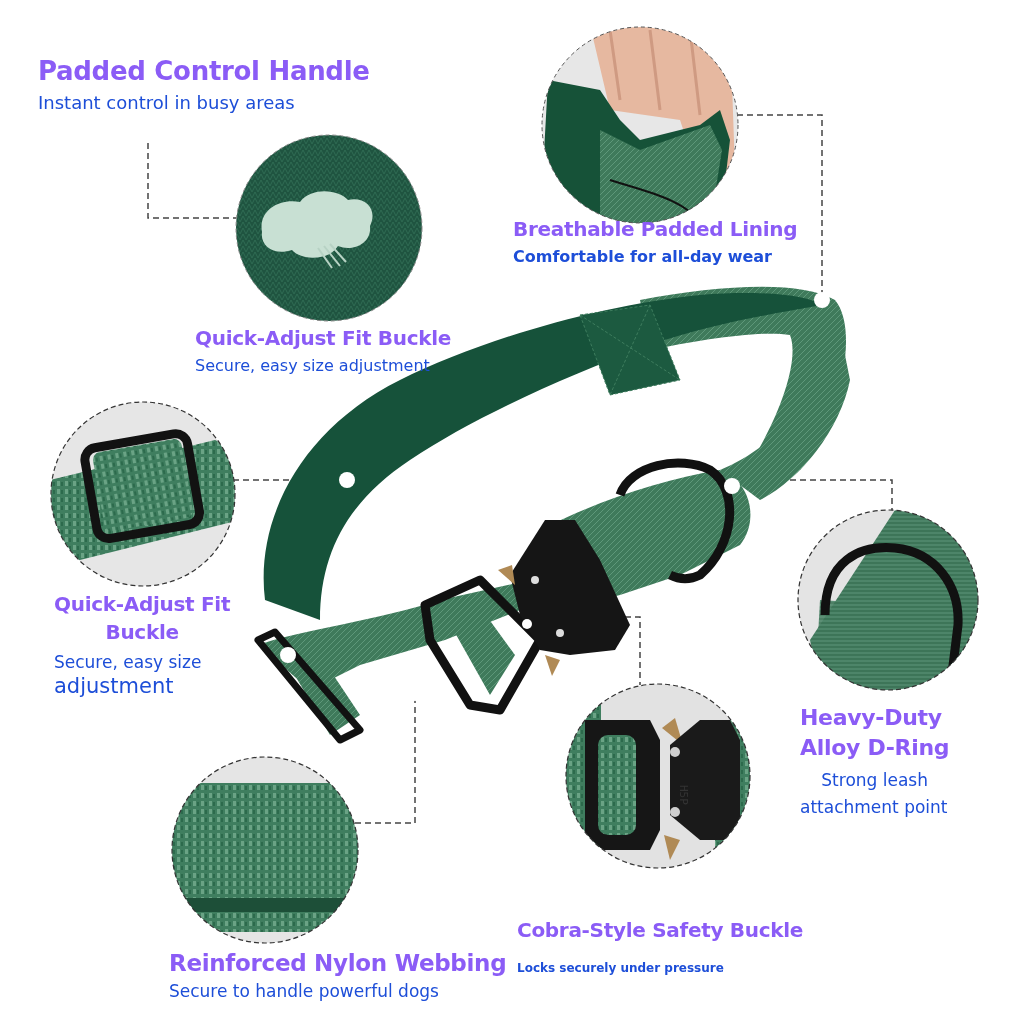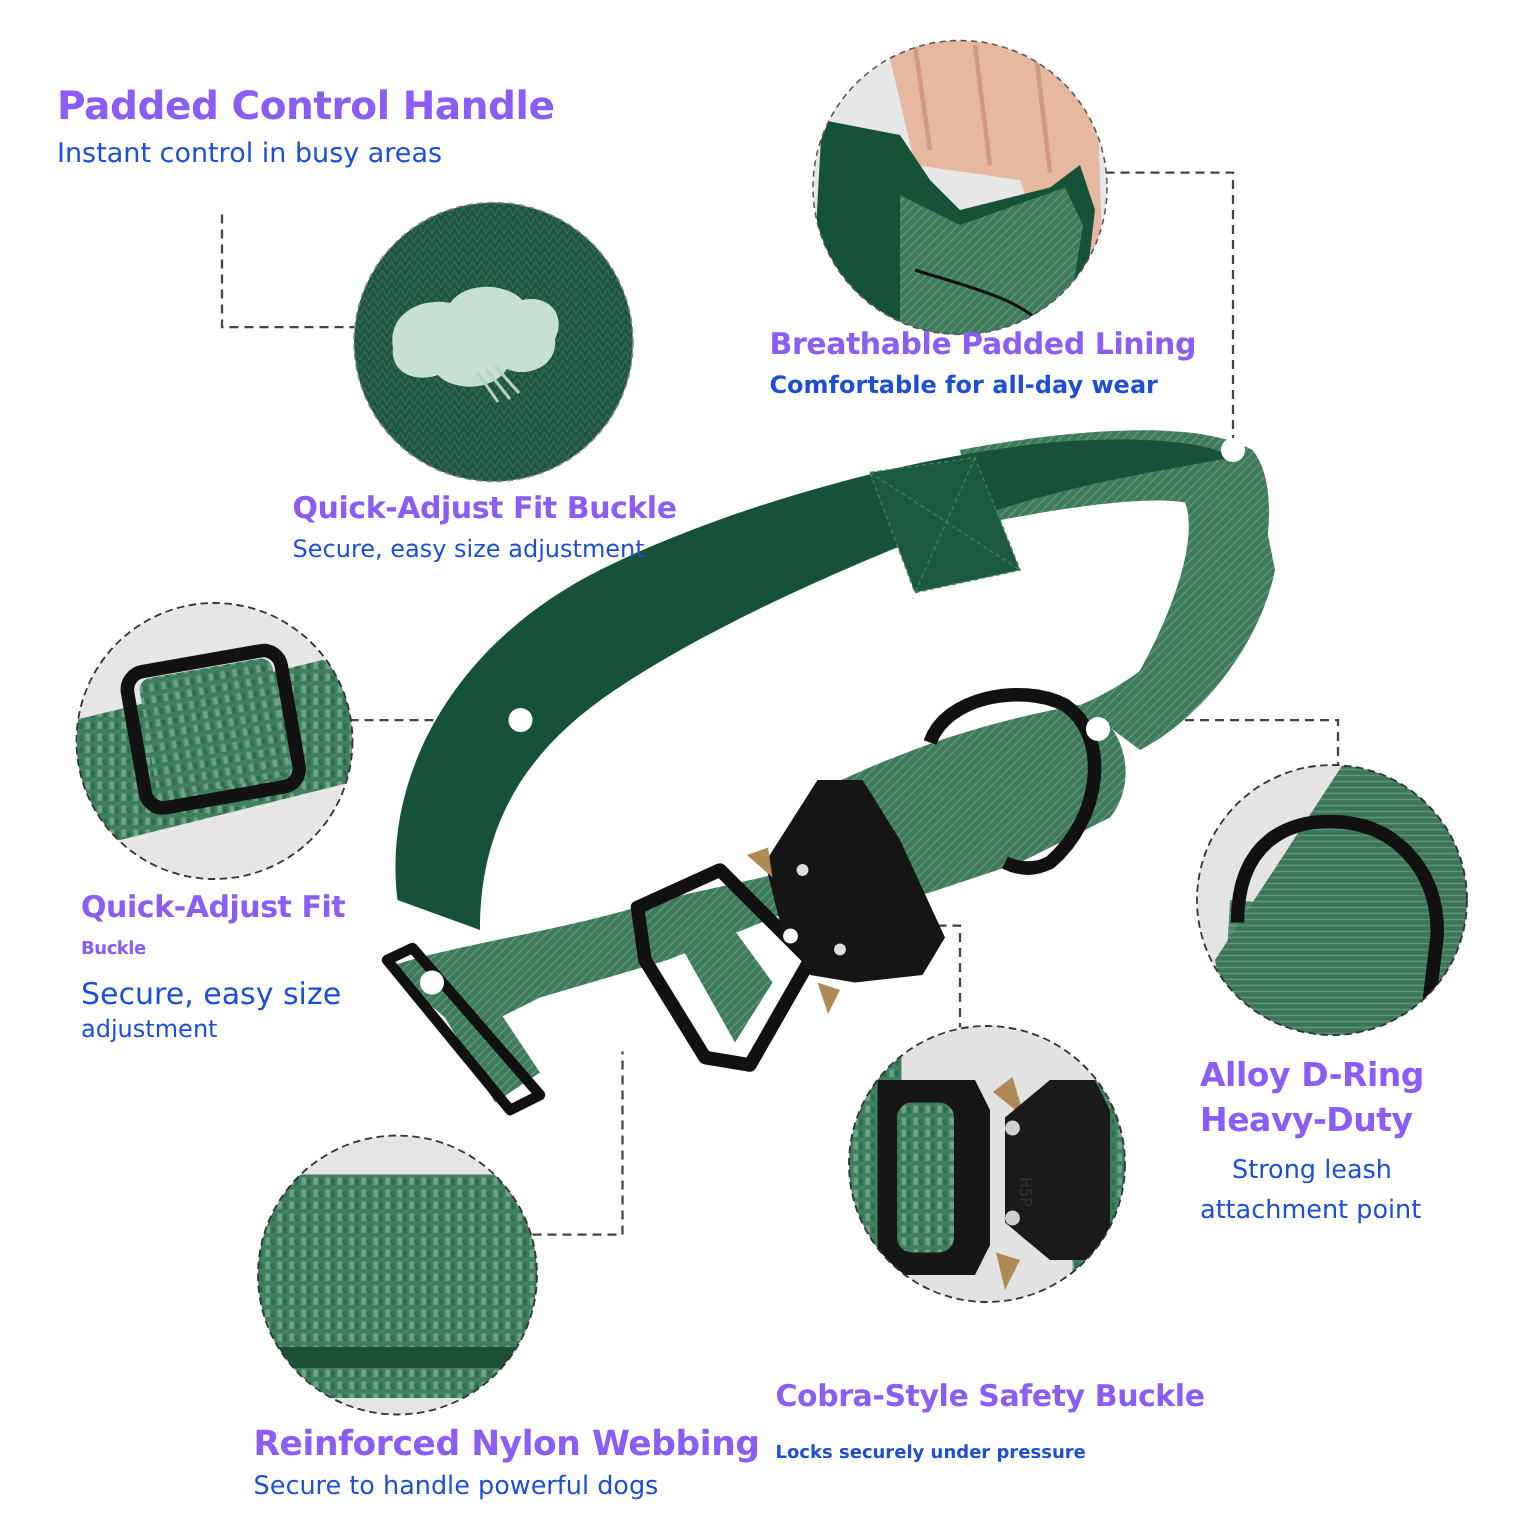--- a/index.html
+++ b/index.html
@@ -163,28 +163,28 @@
   <div class="sub" style="font-size:16px;margin-top:6px;font-weight:bold;">Comfortable for all-day wear</div>
 </div>
 
 <div class="lbl" style="left:195px;top:326px;">
   <div class="title" style="font-size:20px;">Quick-Adjust Fit Buckle</div>
   <div class="sub" style="font-size:16px;margin-top:6px;">Secure, easy size adjustment</div>
 </div>
 
 <div class="lbl" style="left:54px;top:590px;">
   <div class="title" style="font-size:20px;line-height:28px;">Quick-Adjust Fit</div>
-  <div class="title" style="font-size:12px;line-height:28px;">Buckle</div>
-  <div class="sub" style="font-size:20px;line-height:24px;margin-top:4px;">Secure, easy size</div>
-  <div class="sub" style="font-size:16px;line-height:24px;">adjustment</div>
+  <div class="title" style="font-size:20px;line-height:28px;text-align:center;">Buckle</div>
+  <div class="sub" style="font-size:17px;line-height:24px;margin-top:4px;">Secure, easy size</div>
+  <div class="sub" style="font-size:21px;line-height:24px;">adjustment</div>
 </div>
 
 <div class="lbl" style="left:800px;top:703px;">
+  <div class="title" style="font-size:22px;line-height:30px;">Heavy-Duty</div>
   <div class="title" style="font-size:22px;line-height:30px;">Alloy D-Ring</div>
-  <div class="title" style="font-size:22px;line-height:30px;">Heavy-Duty</div>
   <div class="sub" style="font-size:17px;line-height:27px;margin-top:4px;text-align:center;">Strong leash</div>
   <div class="sub" style="font-size:17px;line-height:27px;">attachment point</div>
 </div>
 
 <div class="lbl" style="left:517px;top:918px;">
   <div class="title" style="font-size:20px;">Cobra-Style Safety Buckle</div>
   <div class="sub" style="font-size:12px;margin-top:19px;font-weight:bold;">Locks securely under pressure</div>
 </div>
 
 <div class="lbl" style="left:169px;top:950px;">

